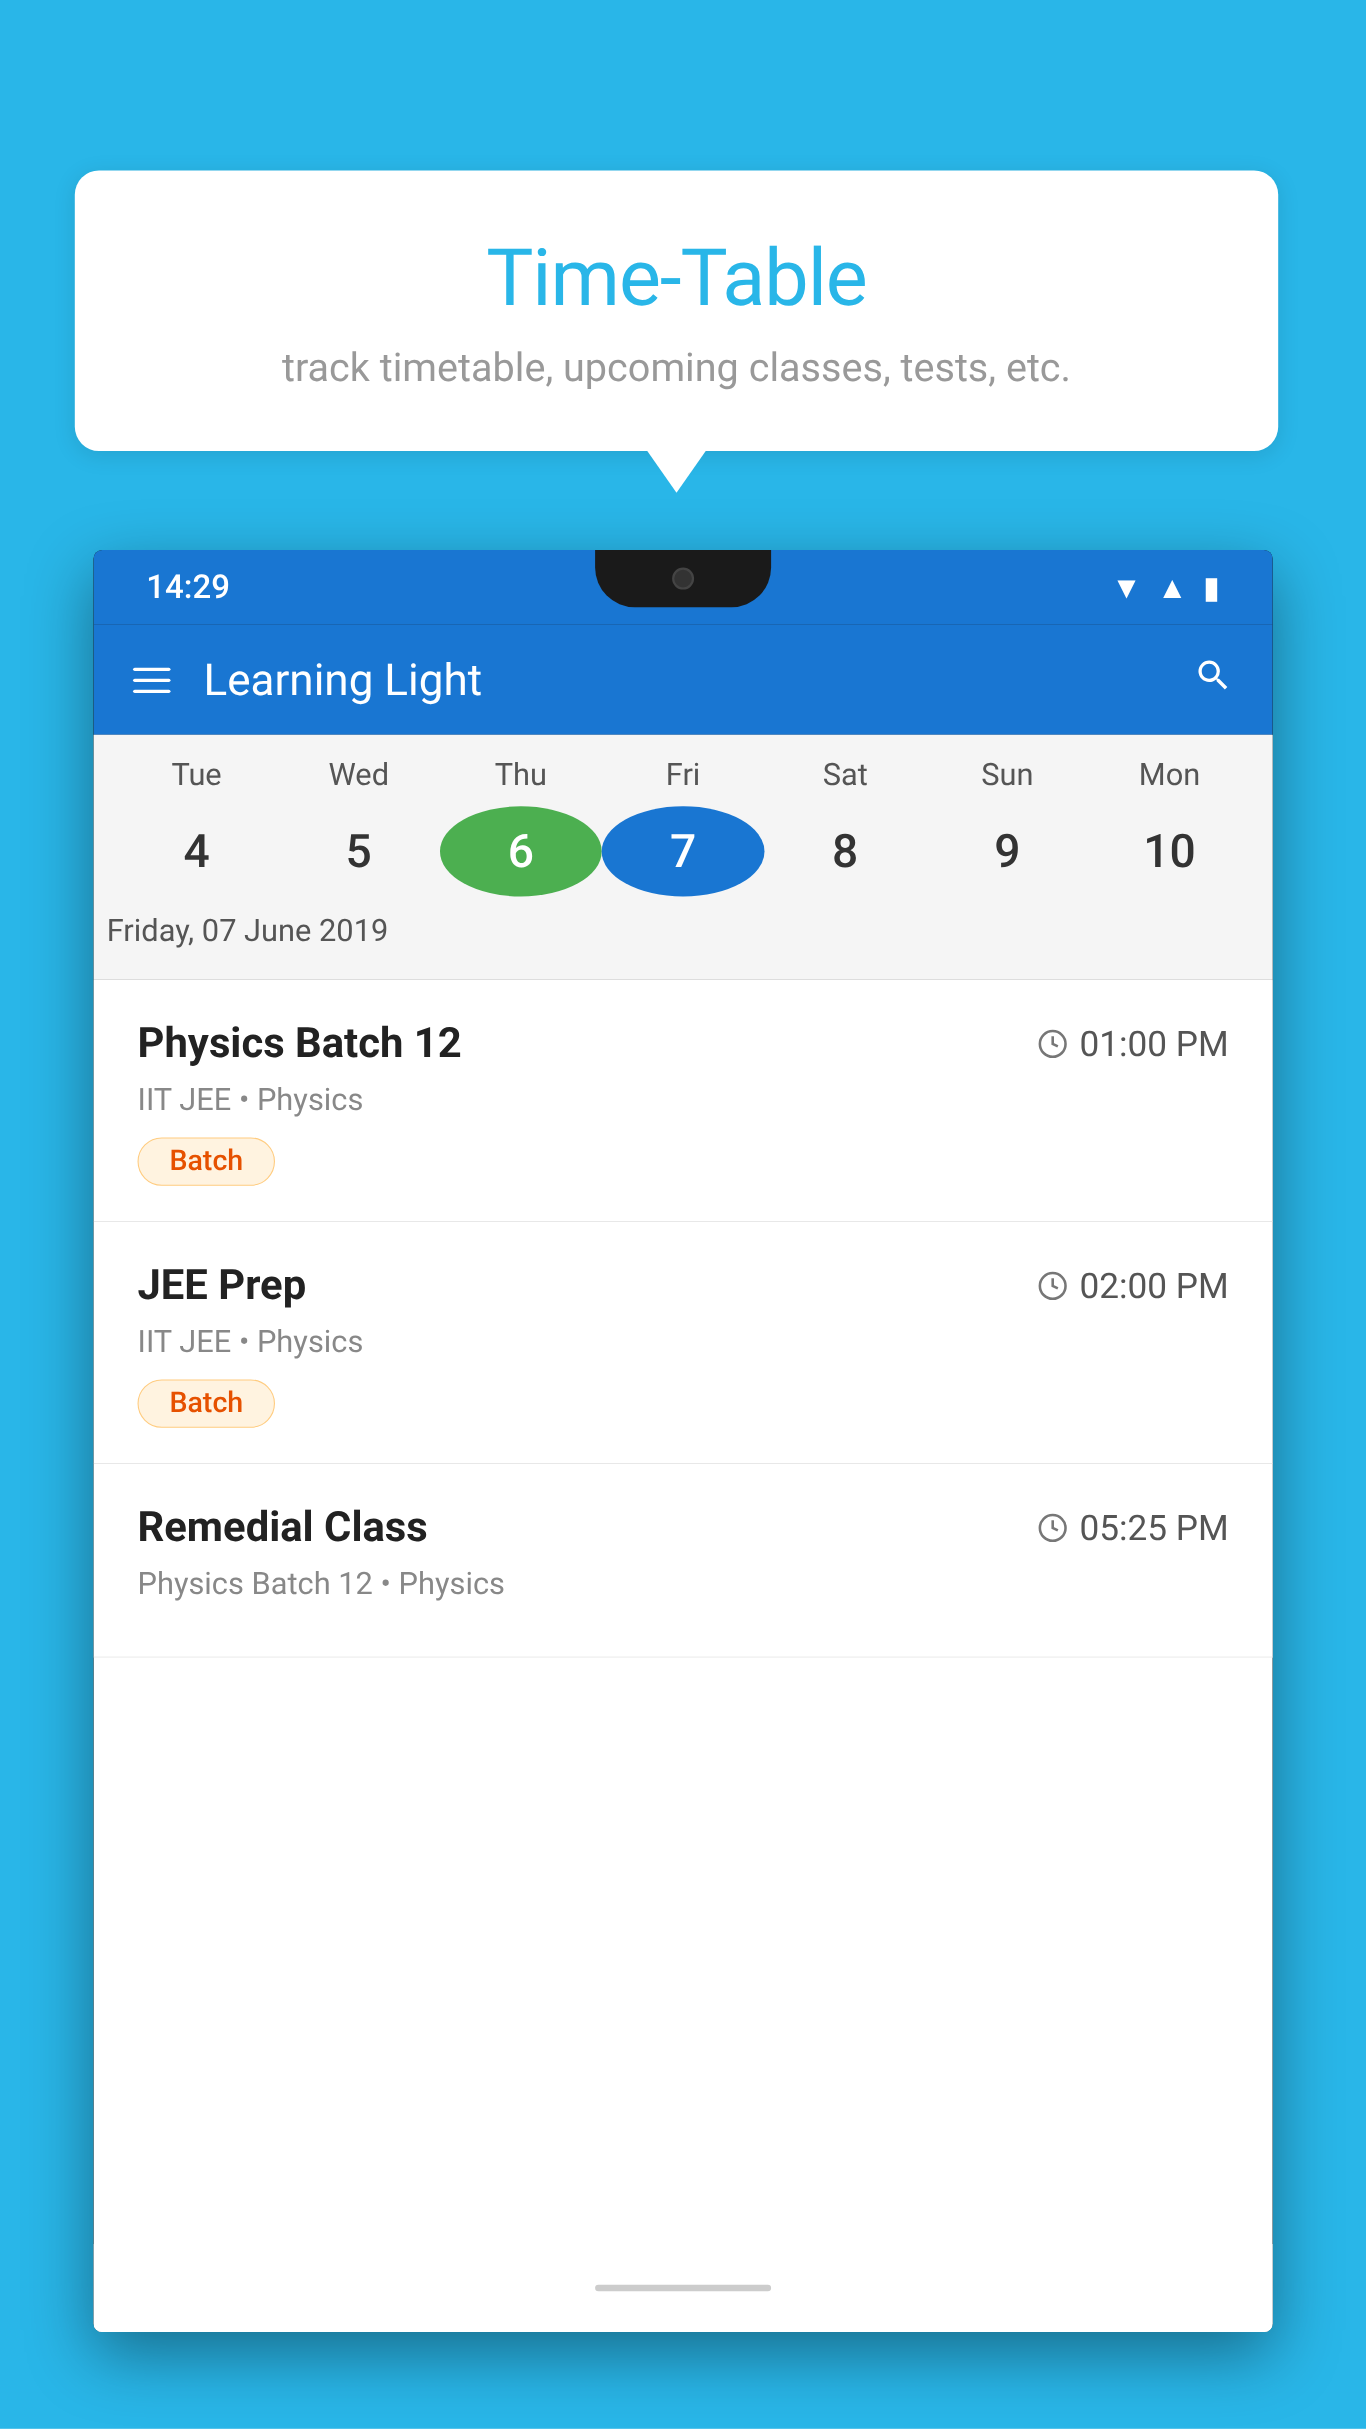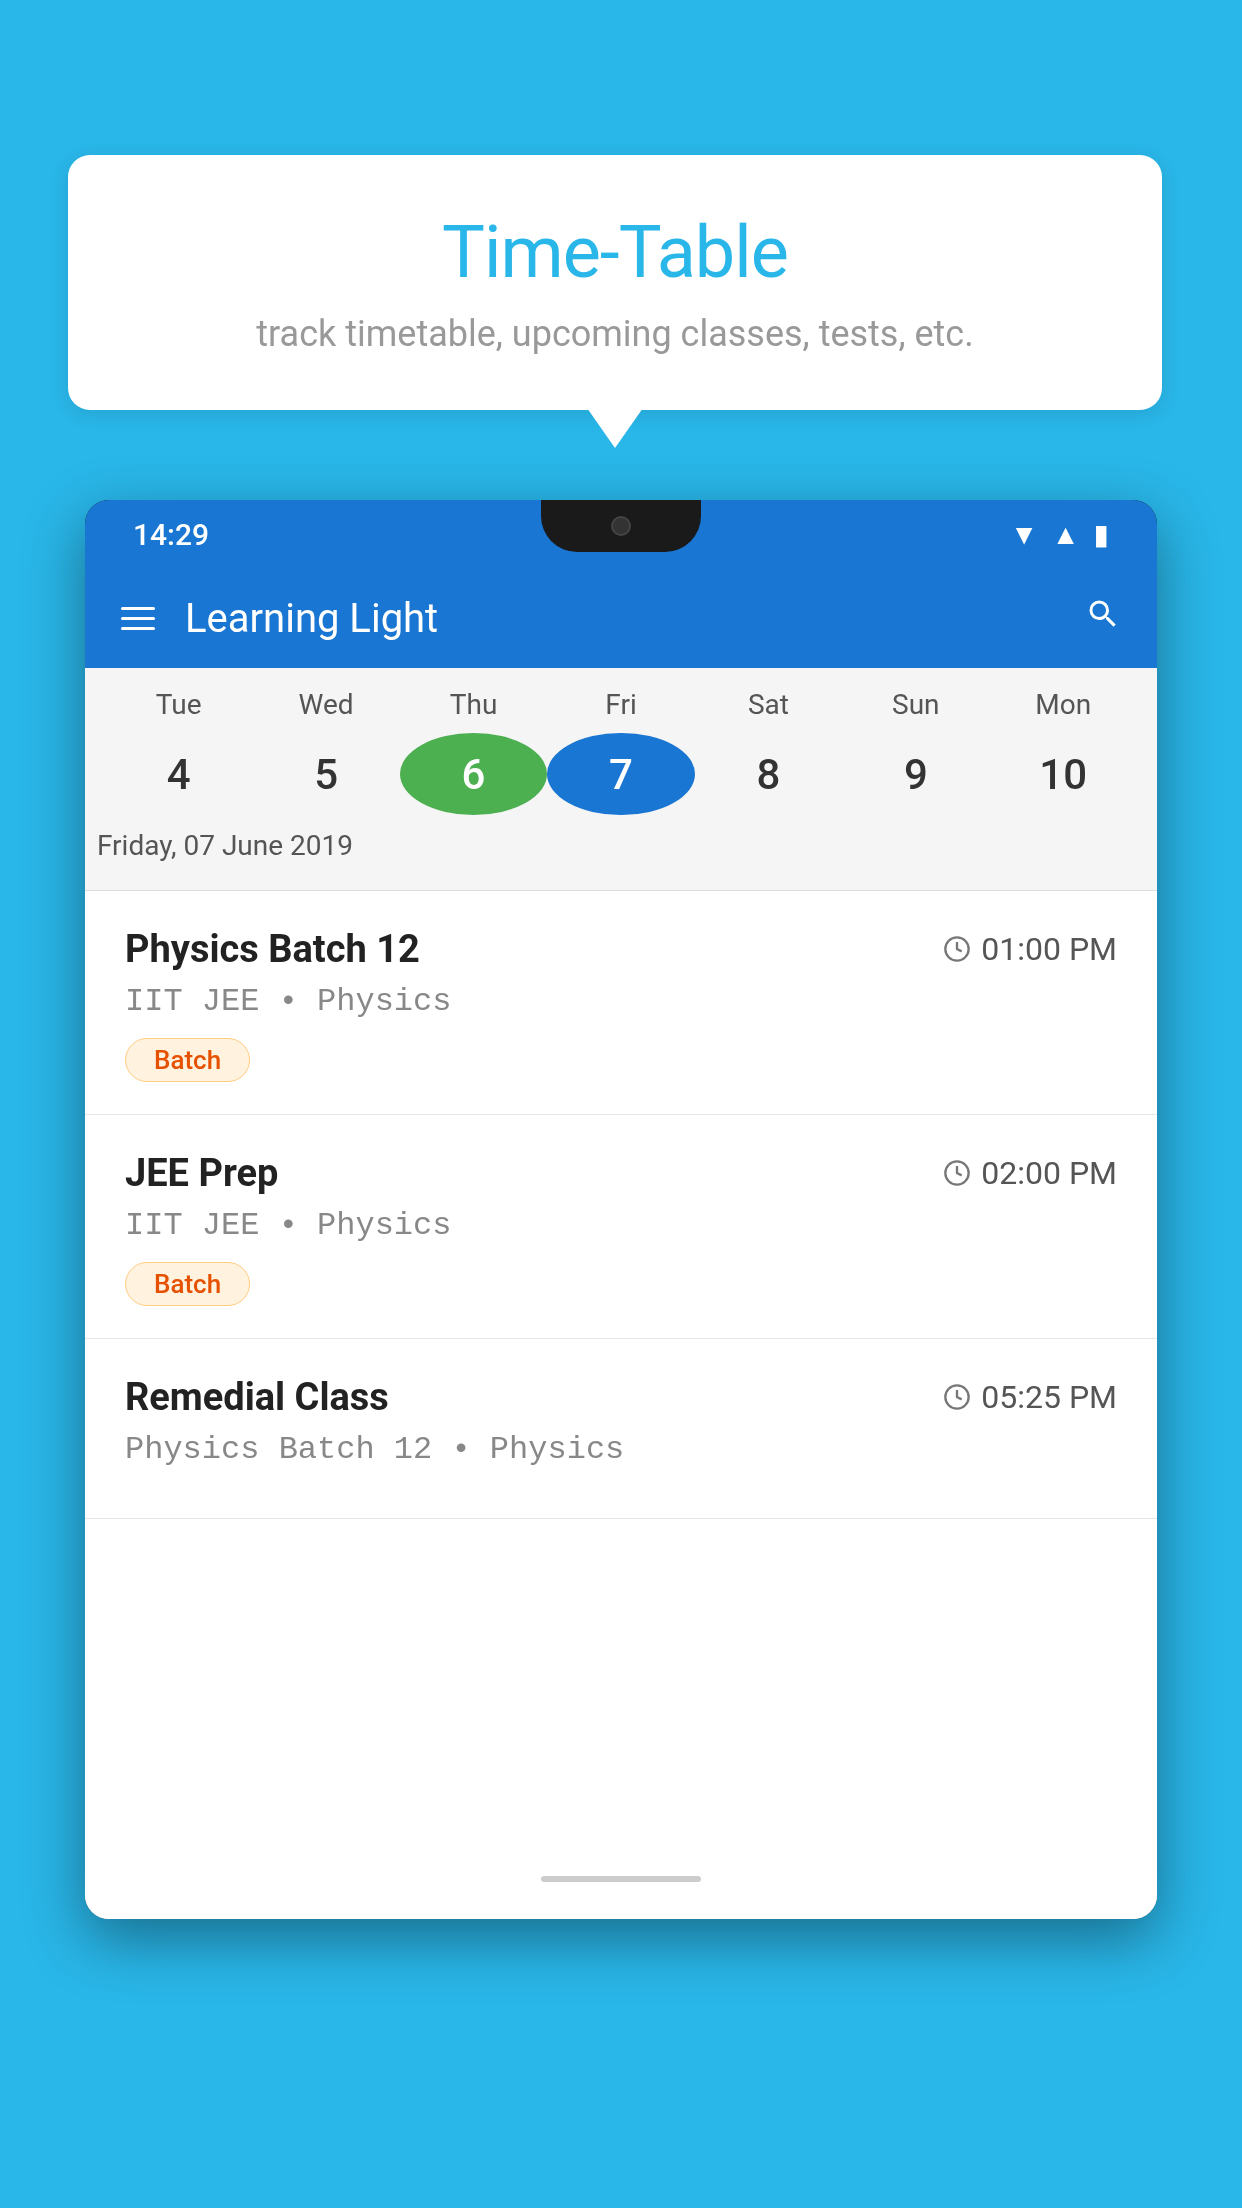--- a/index.html
+++ b/index.html
@@ -62,25 +62,25 @@
     .phone-container {
       position: absolute;
       top: 500px;
       left: 85px;
       right: 85px;
       bottom: 0;
     }
 
     .phone-frame {
       background: #1a1a1a;
-      border-radius: 24px;
+      border-radius: 8px;
       padding: 0;
       position: relative;
       width: 100%;
-      height: 1419px;
+      height: 1620px;
       box-shadow: 0 20px 60px rgba(0,0,0,0.4);
       overflow: hidden;
     }
 
     
     .phone-status-bar {
       background: #1976d2;
       height: 68px;
       display: flex;
       align-items: center;
@@ -265,24 +265,23 @@
 
     .schedule-time {
       display: flex;
       align-items: center;
       gap: 10px;
       color: #555;
       font-size: 32px;
     }
 
     .schedule-meta {
-      font-size: 32px;
+      font-size: 28px;
       color: #888;
       margin-bottom: 18px;
-      font-family: Liberation Mono, monospace;
     }
 
     .batch-badge {
       display: inline-block;
       background: #fff3e0;
       border: 1.5px solid #ffcc80;
       color: #e65100;
       font-size: 26px;
       padding: 6px 28px;
       border-radius: 30px;

